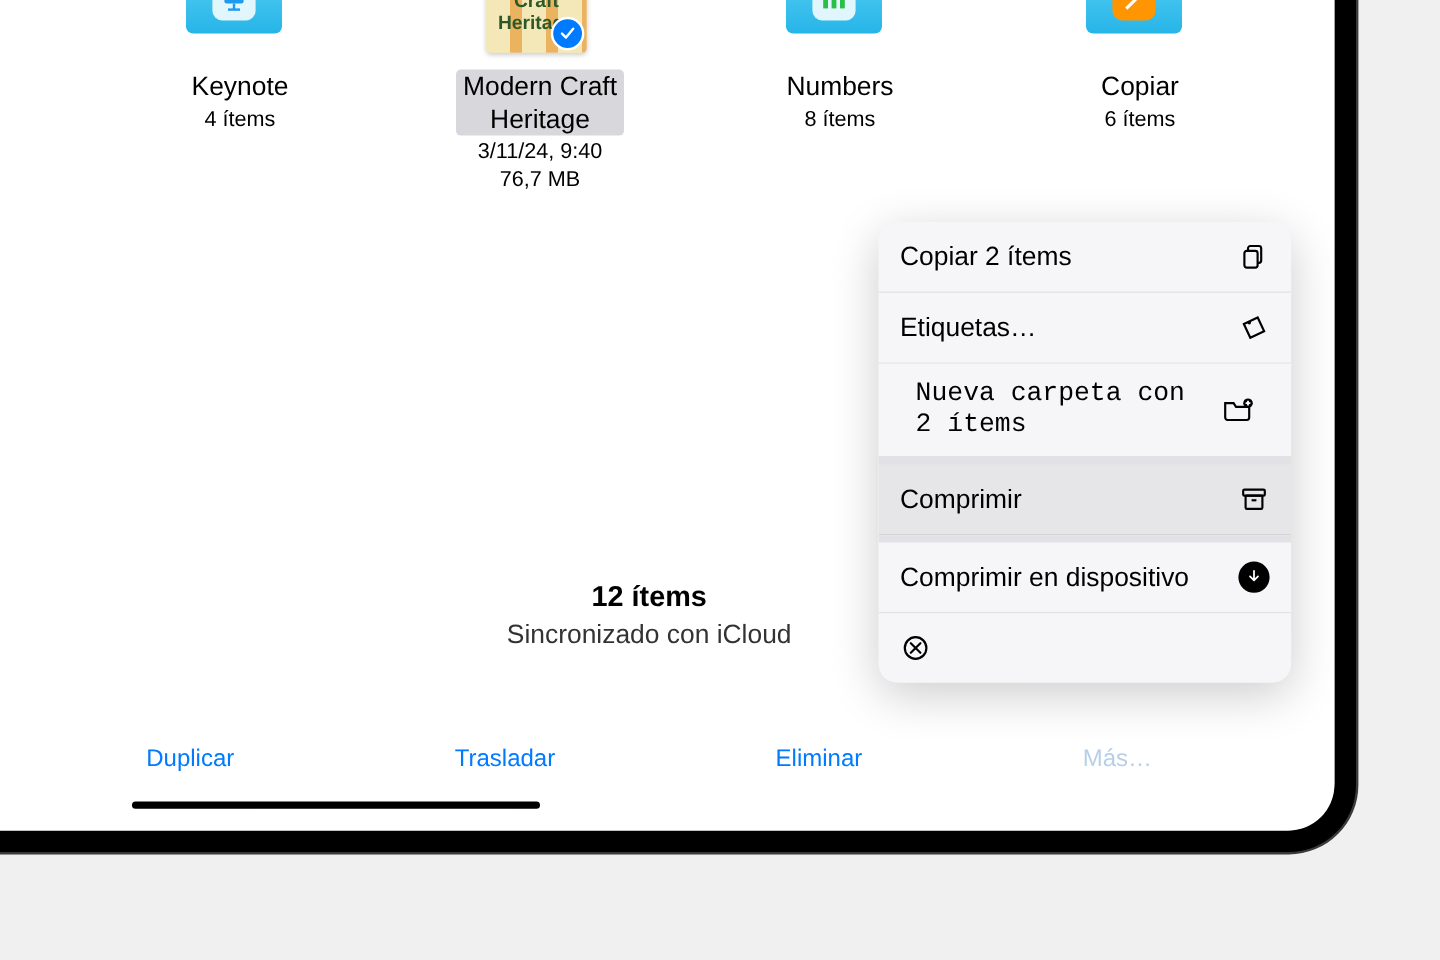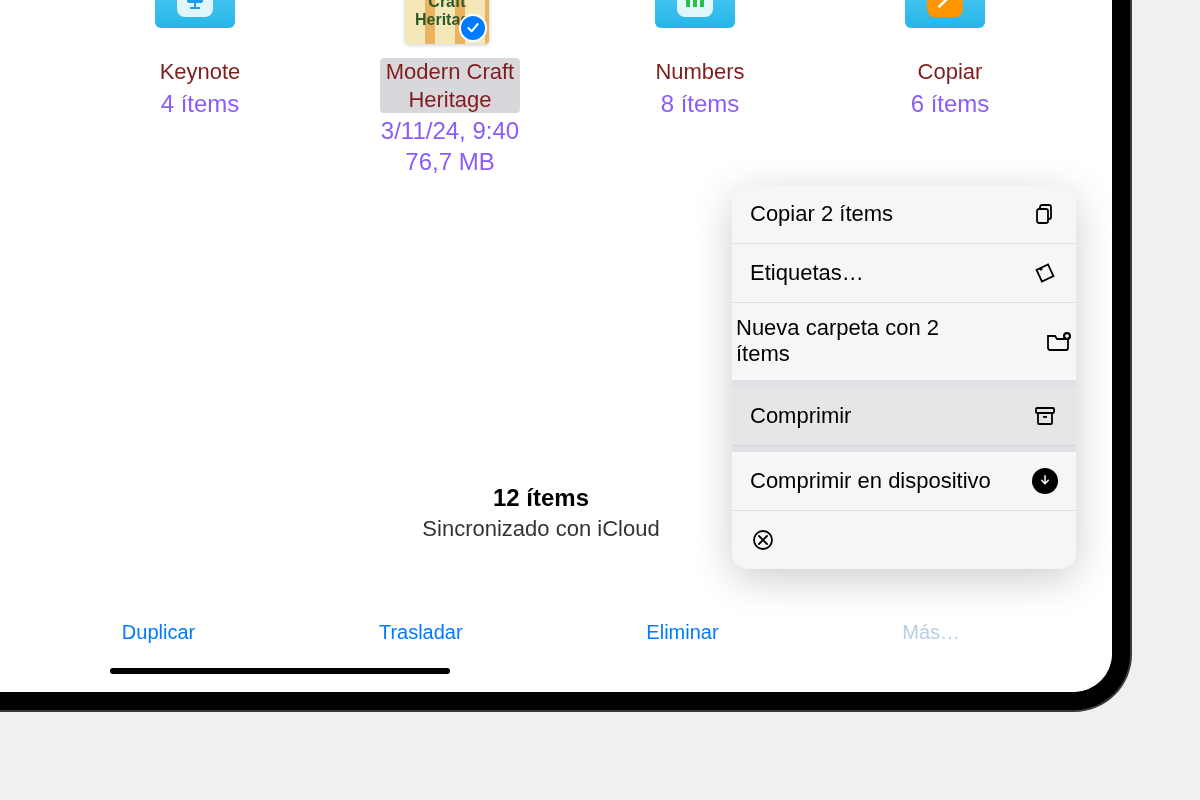--- a/index.html
+++ b/index.html
@@ -122,33 +122,33 @@
     background: #007aff;
     border: 2px solid #fff;
     border-radius: 50%;
     display: flex;
     align-items: center;
     justify-content: center;
   }
   .check-badge svg { width: 16px; height: 16px; }
   .item-name {
     font-size: 22px;
-    color: #7f1d1d;
+    color: #000000;
     line-height: 1.25;
     margin-bottom: 2px;
   }
   .item-name.sel {
     background: #d8d8dc;
     border-radius: 4px;
     padding: 0 4px;
     display: inline-block;
   }
   .item-sub {
-    font-size: 24px;
-    color: #8b5cf6;
+    font-size: 18px;
+    color: #000000;
     line-height: 1.3;
   }
   .footer-status {
     position: absolute;
     bottom: 150px;
     left: 0;
     width: 100%;
     text-align: center;
     pointer-events: none;
   }
@@ -200,21 +200,21 @@
   .menu-item {
     display: flex;
     align-items: center;
     justify-content: space-between;
     padding: 16px 18px;
     font-size: 22px;
     color: #000;
     border-bottom: 1px solid rgba(0,0,0,0.08);
     cursor: pointer;
   }
-  .menu-item.tall { padding: 12px 4px; }
+  .menu-item.tall { padding: 12px 31px; font-family: Liberation Mono, monospace; }
   .menu-item.tall .label { line-height:1.2;}
   .menu-item:last-child { border-bottom: none; }
   .menu-item.highlight { background: #e6e6e8; text-align: center; }
   .menu-item.sep-before { border-top: 6px solid #e2e2e6; }
   .menu-item .ico { width: 26px; height: 26px; flex-shrink: 0; display:flex; align-items:center; justify-content:center;}
   .menu-item .ico.circle-fill { background:#000; border-radius:50%; }
   svg { display: block; }
 </style>
 </head>
 <body>

